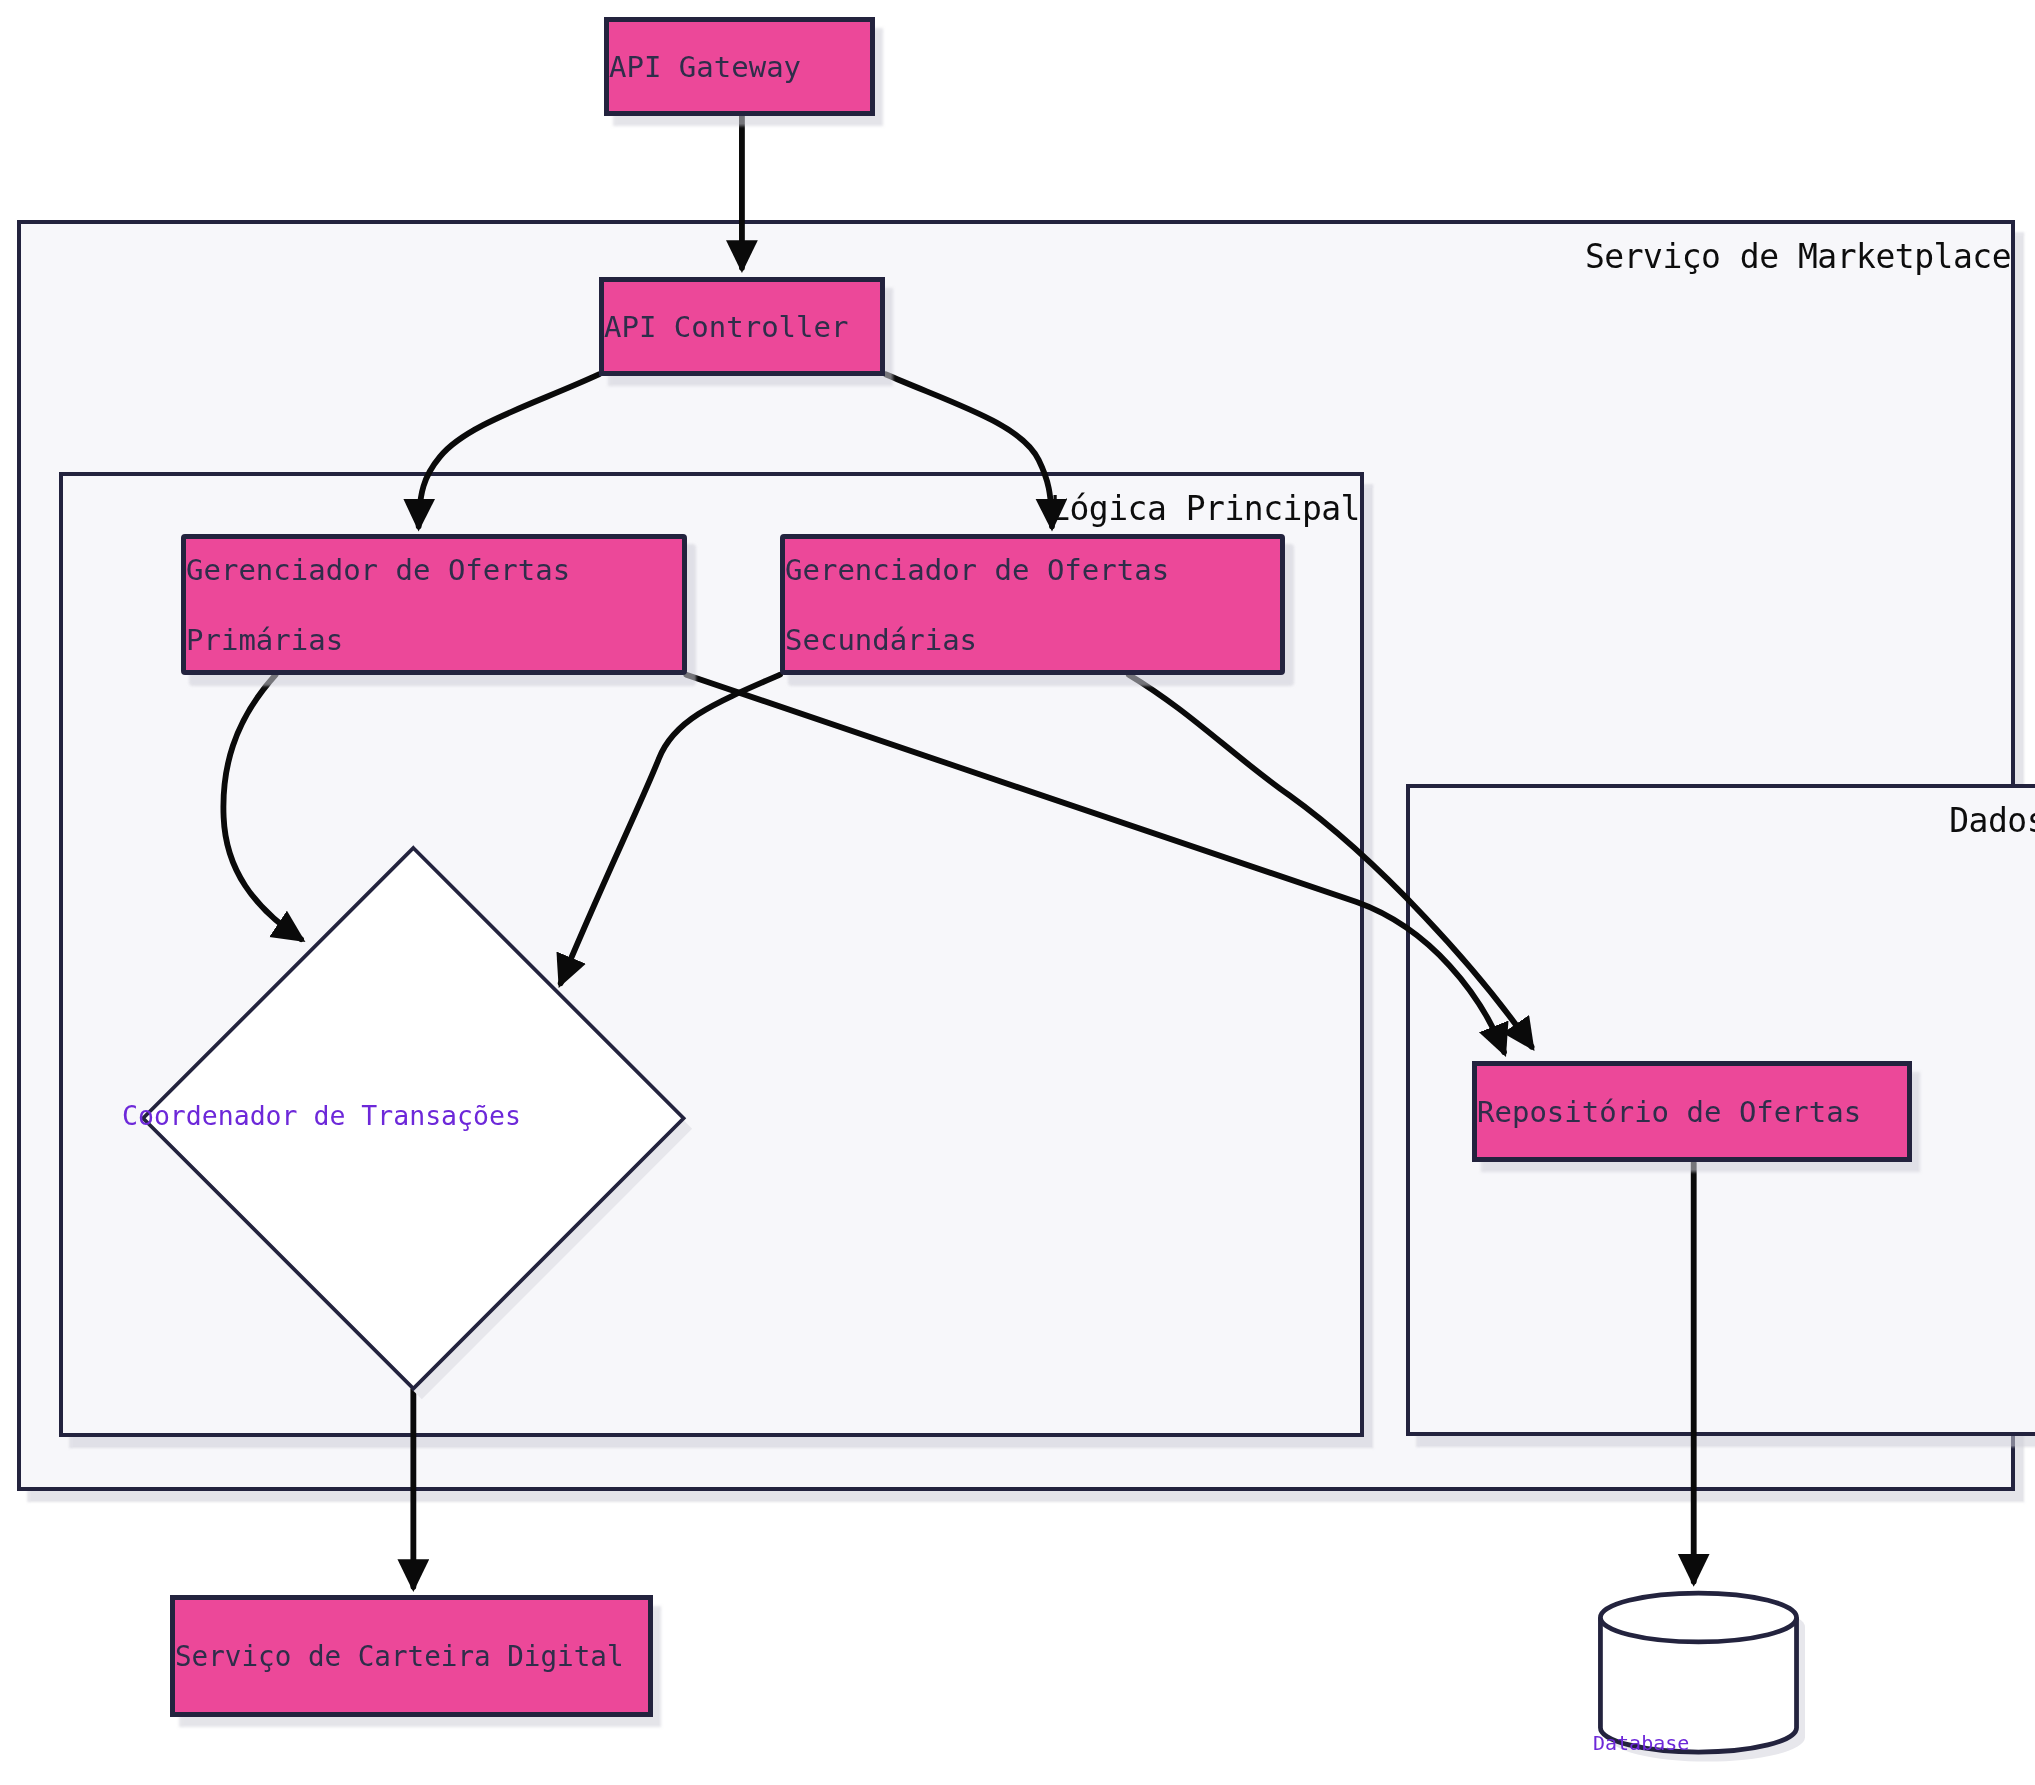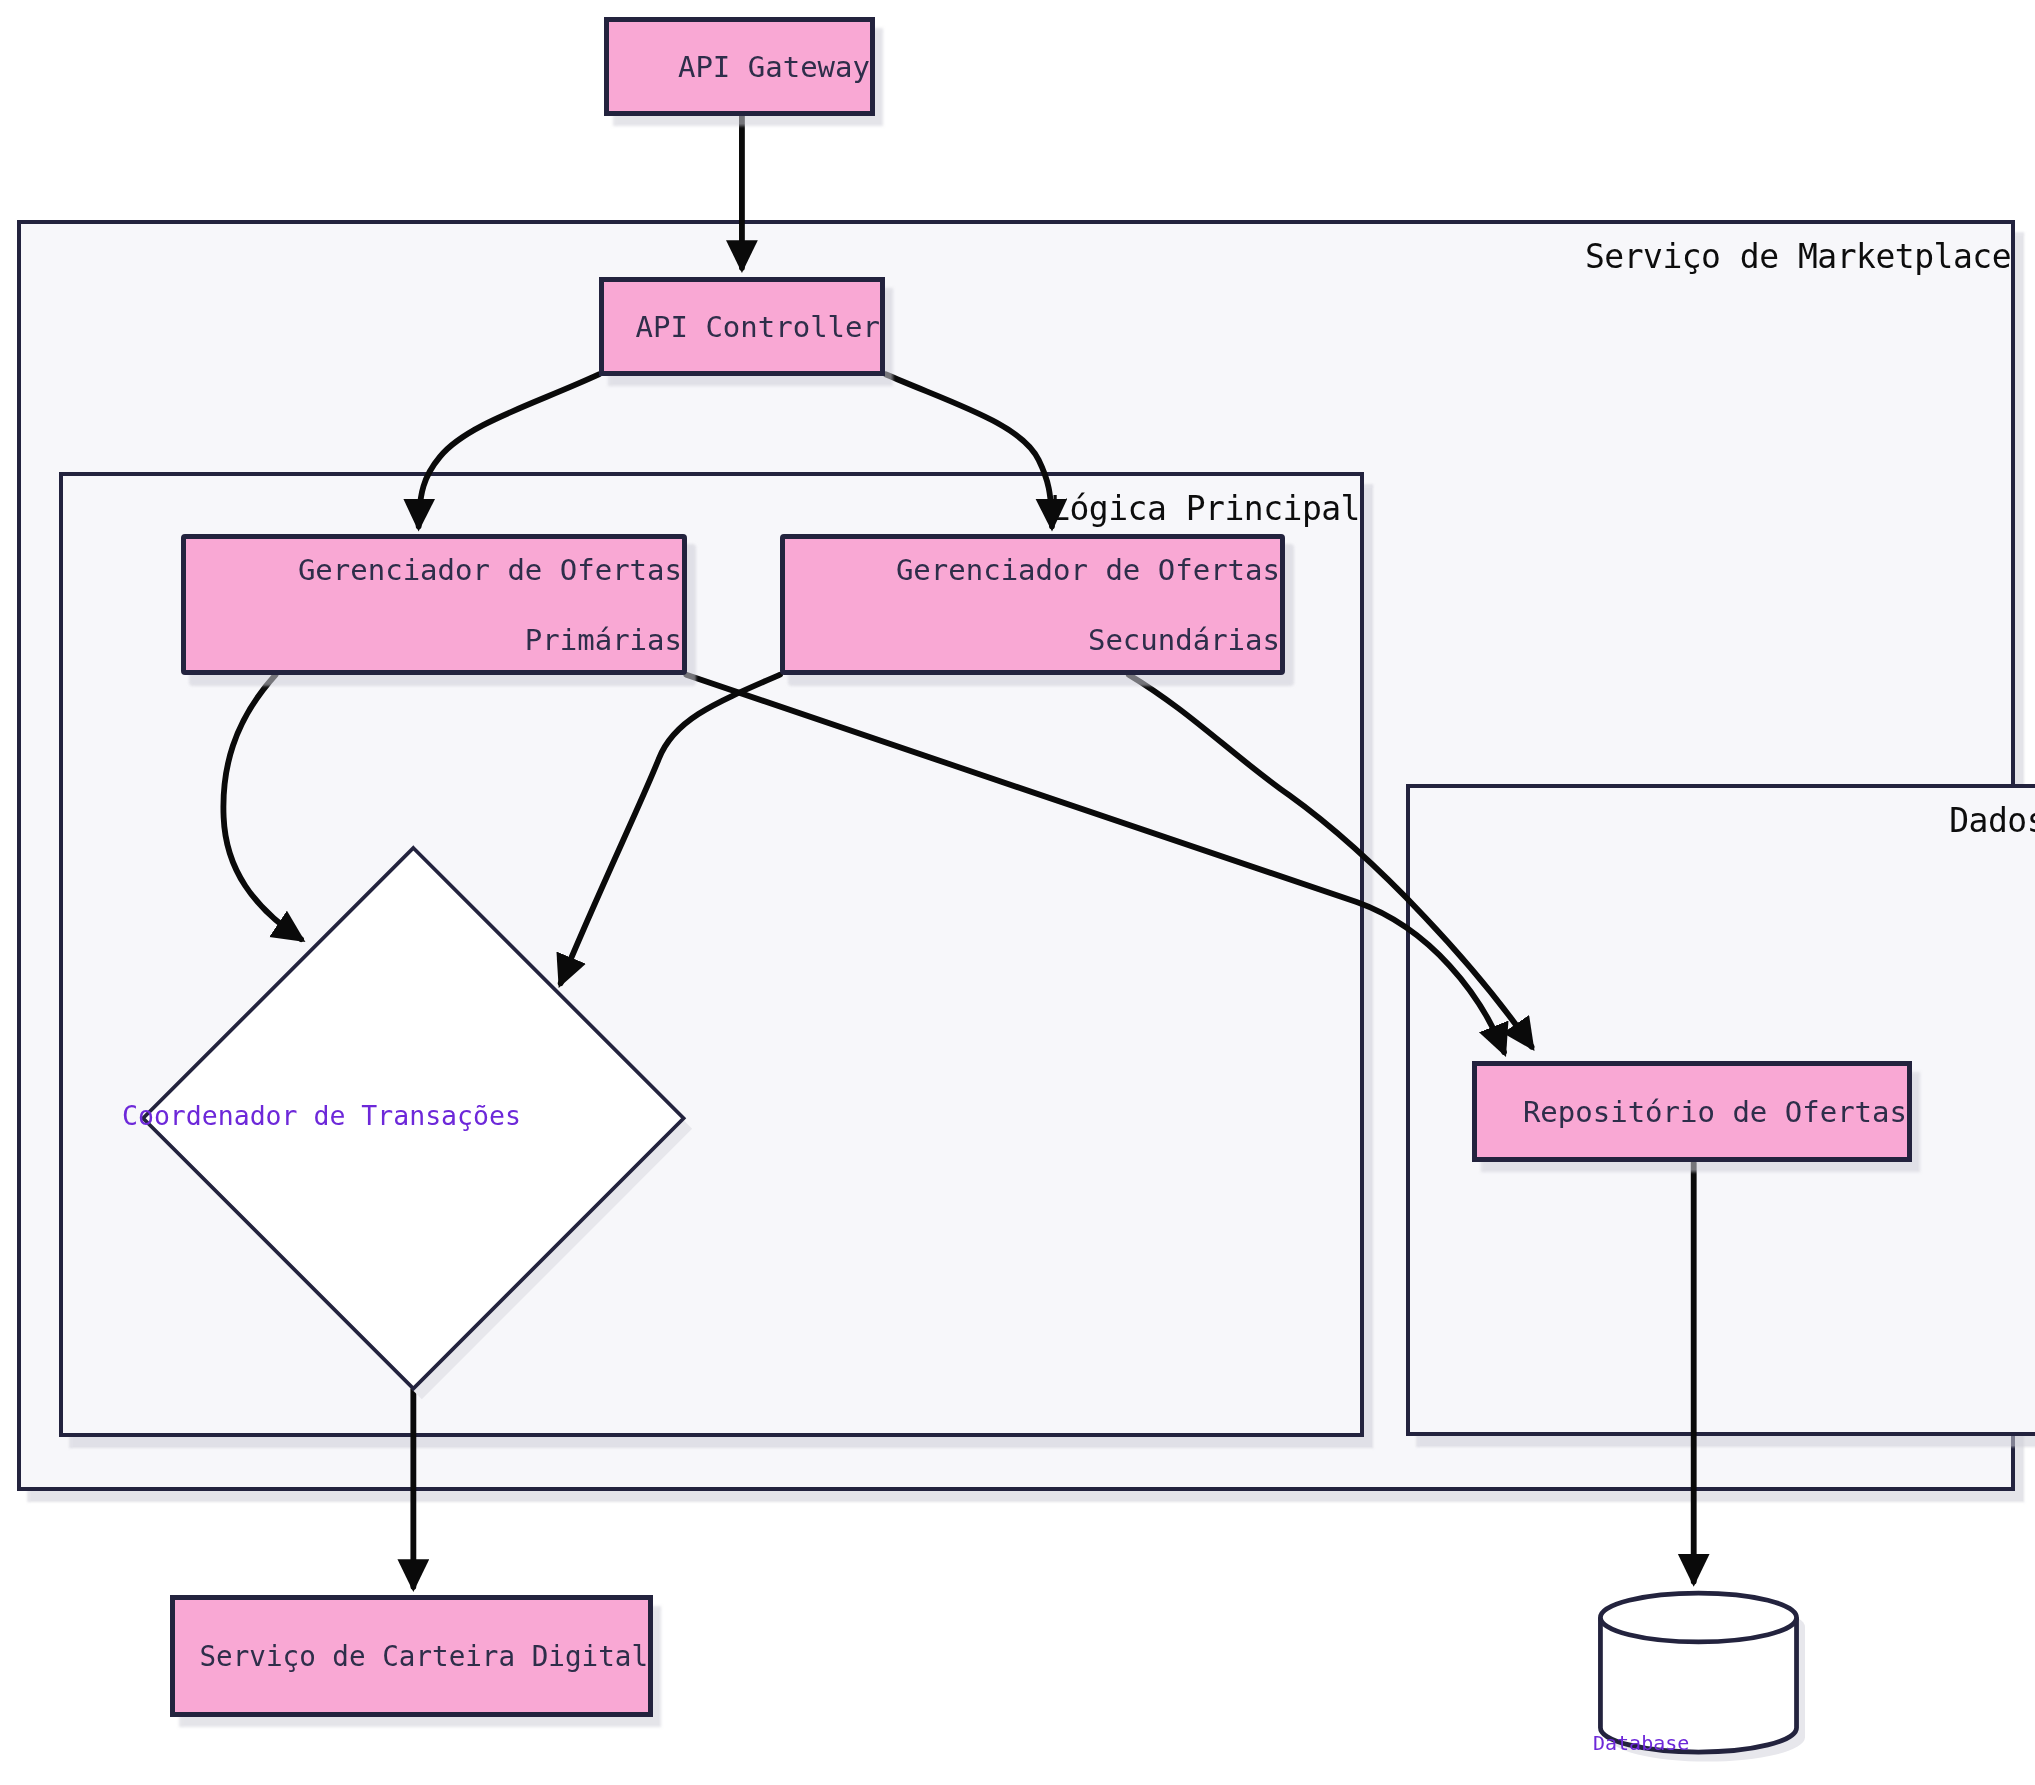--- a/index.html
+++ b/index.html
@@ -21,26 +21,26 @@
     width:100%;
     text-align:right;
     padding-top:13px;
     font-size:33px;
     color:#0d0d0d;
     letter-spacing:-0.5px;
     white-space:nowrap;
   }
   .node{
     position:absolute;
-    background:#f9a8d4;
+    background:#ec4899;
     border:5.3px solid #23233e;
     box-sizing:border-box;
     display:flex;
     flex-direction:column;
-    align-items:flex-end;
+    align-items:flex-start;
     justify-content:center;
     color:#2e2e4a;
     font-size:29px;
     text-align:center;
     box-shadow:8.5px 10.6px 2.7px rgba(205,205,215,.55);
     white-space:nowrap;
   }
   .node.rounded{border-radius:4px;line-height:70px;}
   svg{position:absolute;left:0;top:0;}
   .shape-label{

